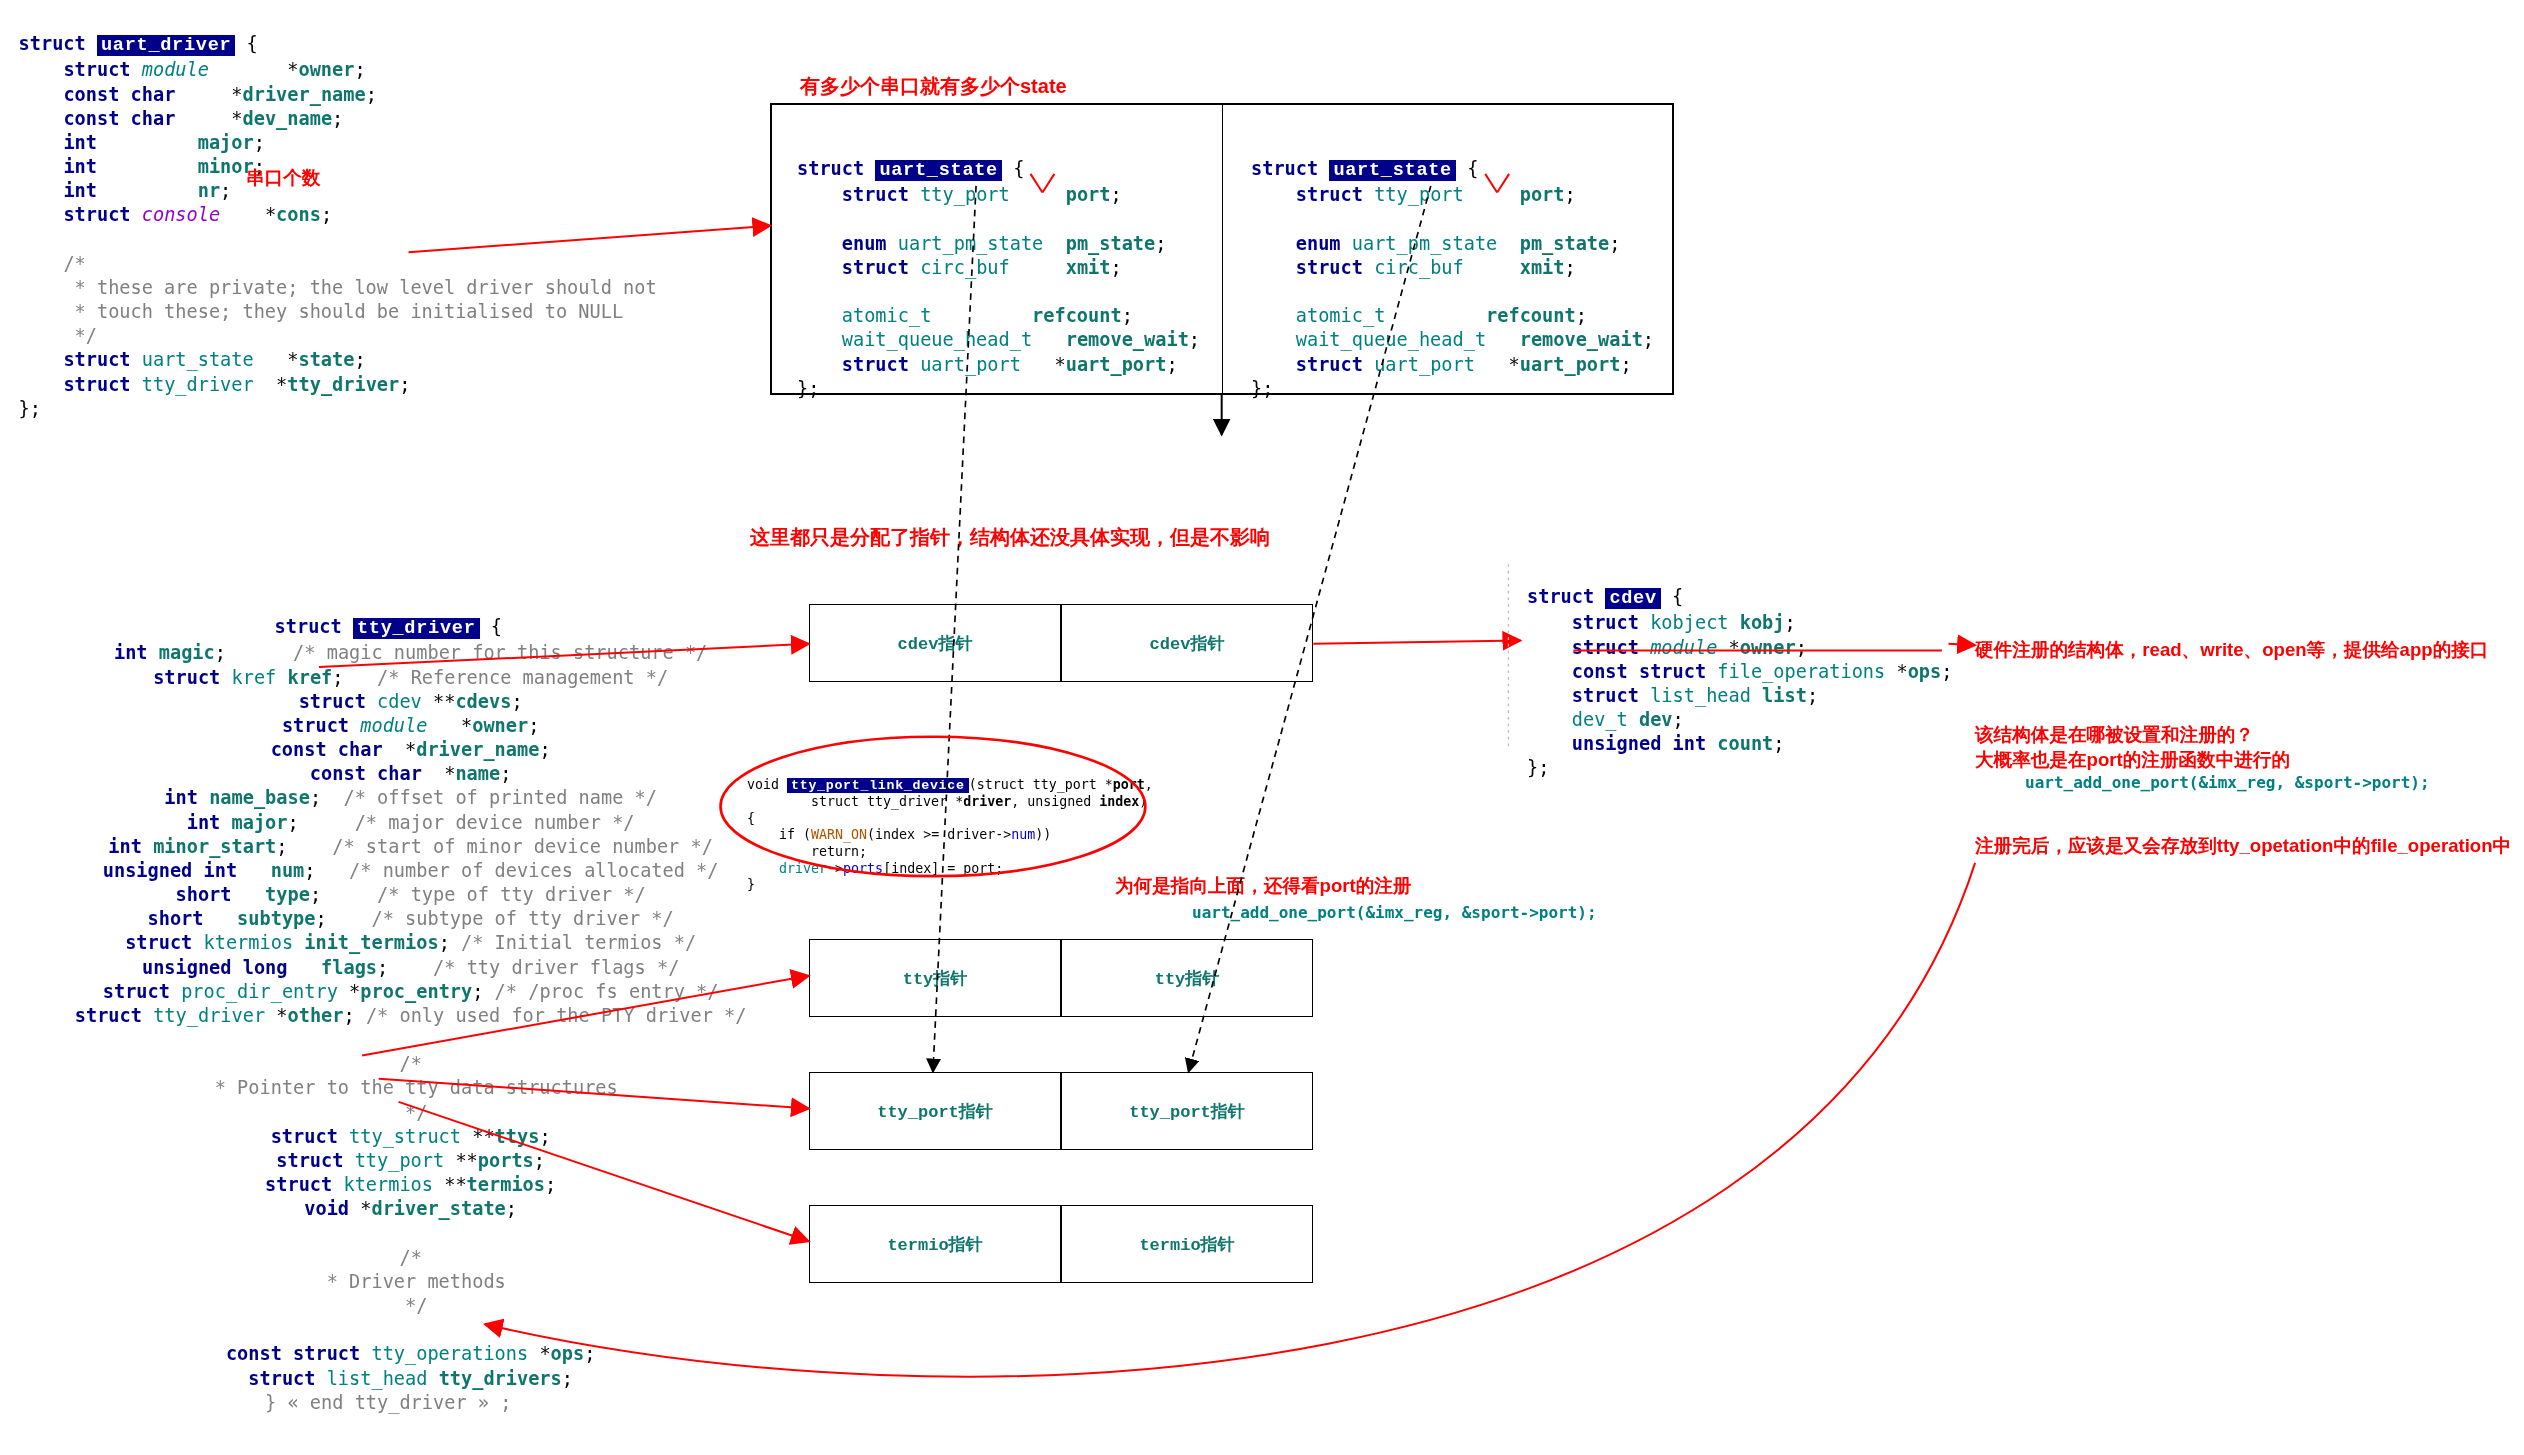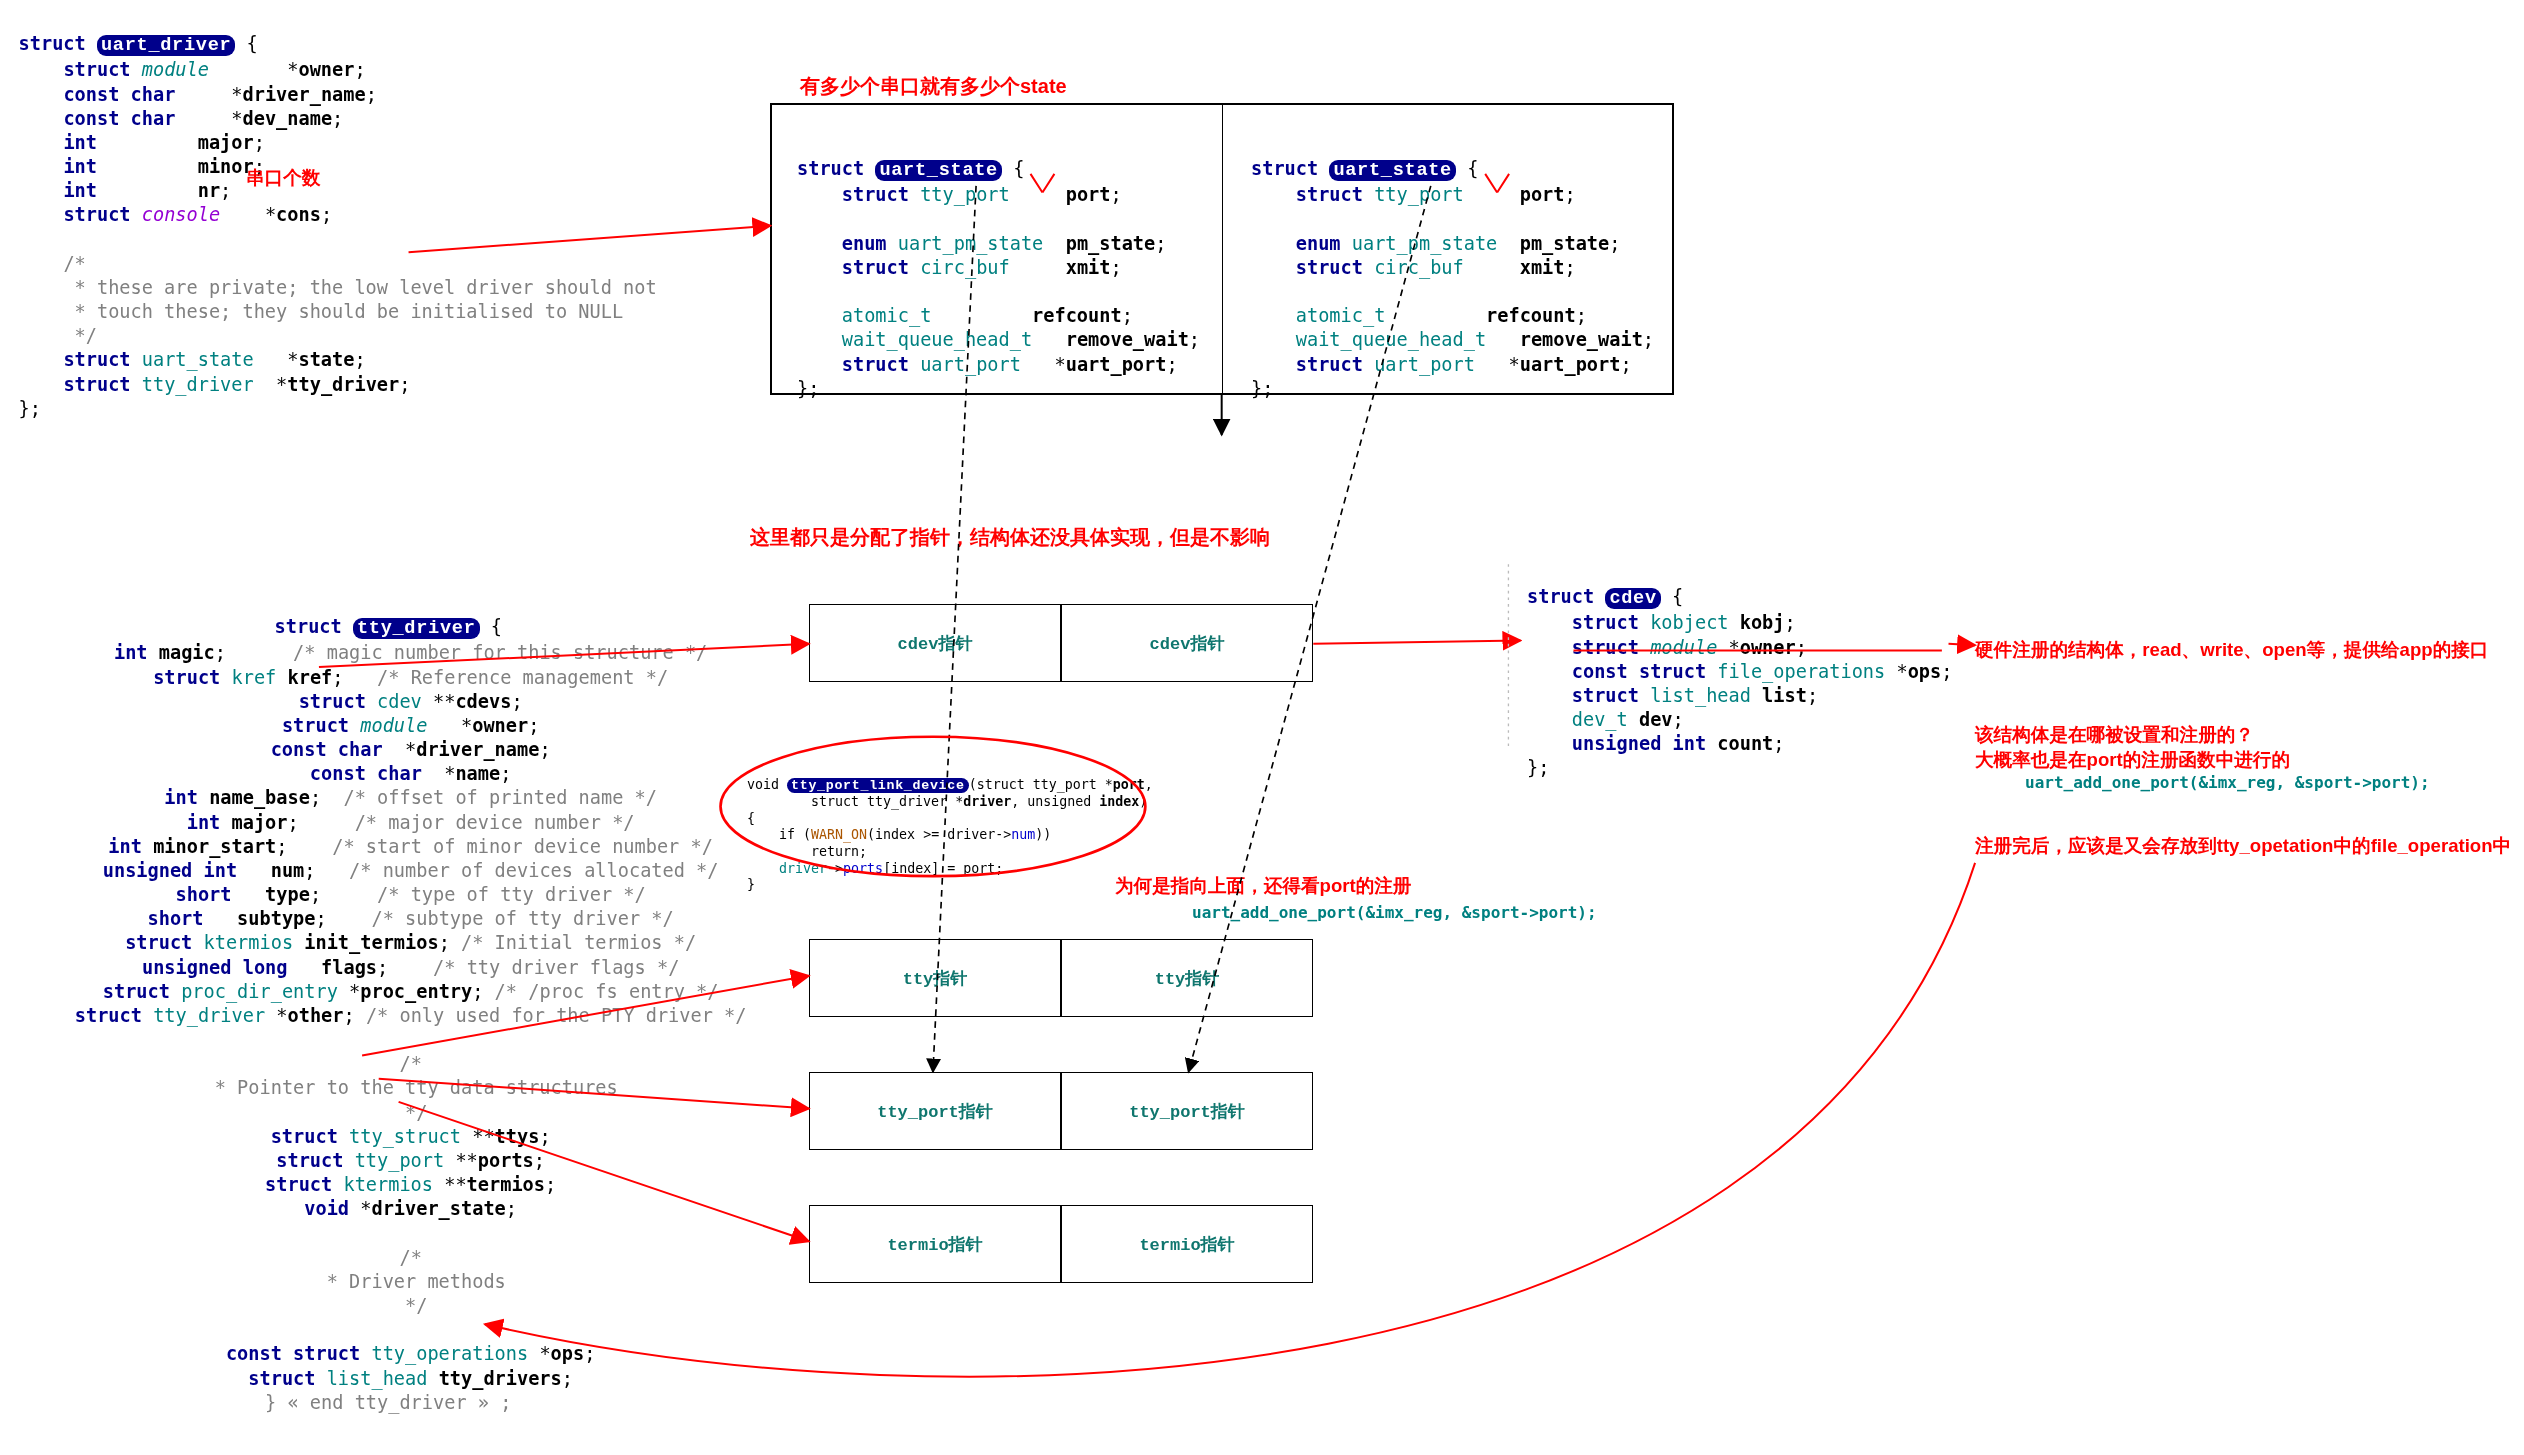--- a/index.html
+++ b/index.html
@@ -2,23 +2,23 @@
 <html><head>
 <meta charset="utf-8">
 <style>
   * { box-sizing: border-box; margin: 0; padding: 0; }
   html, body { width: 2525px; height: 1455px; background: #fff; font-family: "Consolas","DejaVu Sans Mono",monospace; font-size: 18.6px; position: relative; }
   .canvas { position: relative; width: 2525px; height: 1455px; }
   .code { position: absolute; white-space: pre; line-height: 1.3; }
   .kw   { color: #00008b; font-weight: bold; }  
   .kw2  { color: #9400d3; font-style: italic; } 
   .type { color: #008080; }                     
-  .name { color: #000000; font-weight: bold; }  
+  .name { color: #0f766e; font-weight: bold; }  
   .cmt  { color: #808080; }                     
-  .hlbox{ background:#00008b; color:#fff; padding:0 4px; font-weight:bold; font-family:"Courier New",monospace; letter-spacing:0.7px;border-radius:9px; }
+  .hlbox{ background:#00008b; color:#fff; padding:0 4px; font-weight:bold; font-family:"Courier New",monospace; letter-spacing:0.7px; }
   .ital { font-style: italic; }
   .fncall { color:#008080; font-weight:bold; }
   .anno { position:absolute; color:#ff0000; font-family:"Microsoft YaHei","PingFang SC",sans-serif; font-weight:bold; }
   .box  { position:absolute; border:2px solid #000; }
   .cell { position:absolute; border:1.3px solid #000; display:flex; align-items:center; justify-content:center; color:#0f766e; font-family:Liberation Mono, monospace; font-weight:bold; font-size:17px; }
   svg.overlay { position:absolute; top:0; left:0; width:2525px; height:1455px; pointer-events:none; }
 </style>
 </head>
 <body>
 <div class="canvas">

